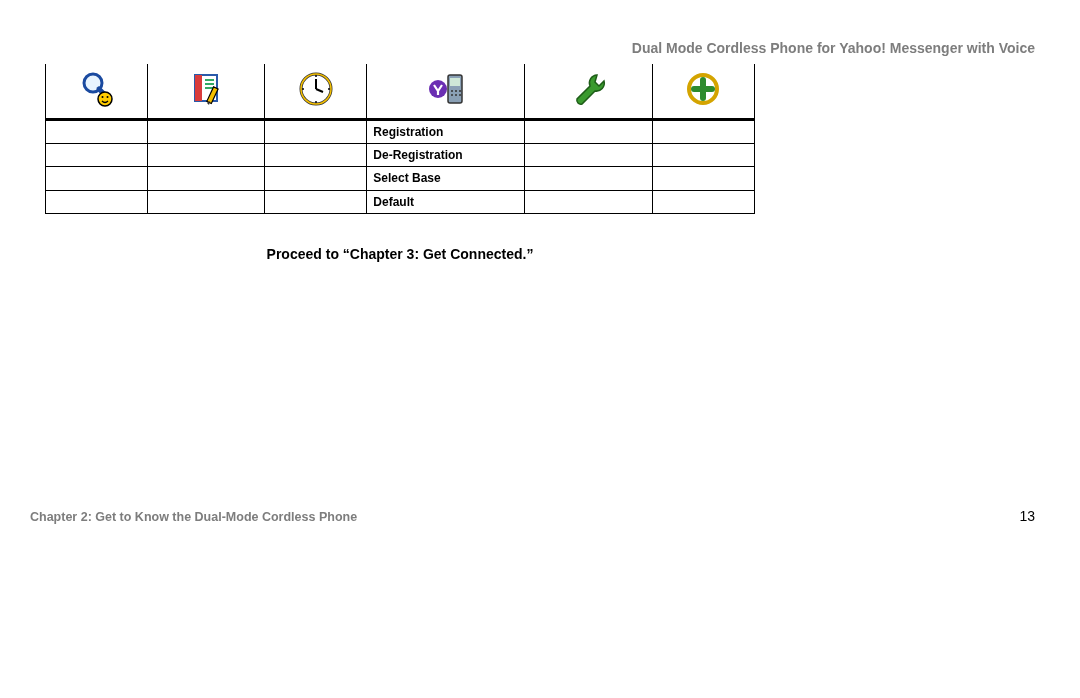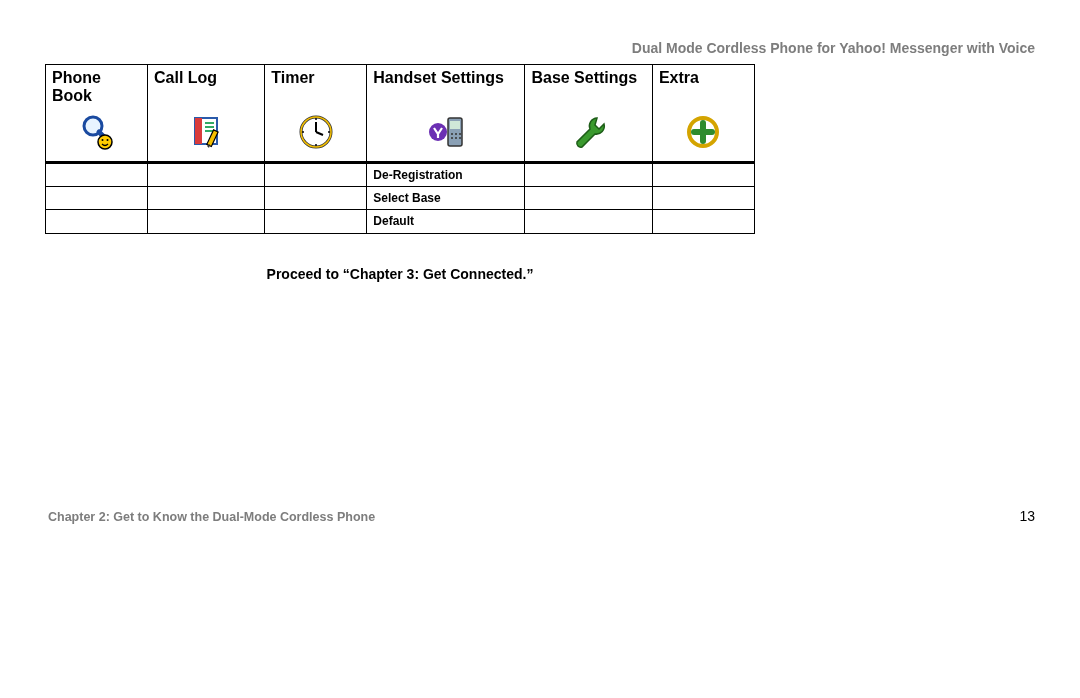--- a/index.html
+++ b/index.html
@@ -79,21 +79,21 @@
   .proceed{
     font-size:14px;
     font-weight:bold;
     text-align:center;
     margin-top:32px;
     width:710px;
     font-stretch:condensed;
   }
   .footer{
     position:absolute;
-    left:48px;
+    left:30px;
     right:45px;
     bottom:40px;
   }
   .footer-row{
     display:flex;
     justify-content:space-between;
     align-items:baseline;
   }
   .footer-left{
     color:#7d7d7d;
@@ -118,28 +118,20 @@
 <table class="menu">
   <colgroup>
     <col class="col1">
         <col class="col2">
         <col class="col3">
     <col class="col4">
         <col class="col5">
         <col class="col6">
   </colgroup>
   <tbody>
-        <tr>
-    <th>Phone Book</th>
-    <th>Call Log</th>
-    <th>Timer</th>
-    <th>Handset Settings</th>
-    <th>Base Settings</th>
-    <th>Extra</th>
-  </tr>
   <tr class="iconrow">
     <td>
       <span>
         <svg class="icon" viewBox="0 0 40 40">
           <circle cx="16" cy="14" r="9" fill="#e8f4ff" stroke="#1a4aa0" stroke-width="3"></circle>
           <line x1="22" y1="20" x2="32" y2="30" stroke="#1a4aa0" stroke-width="5" stroke-linecap="round"></line>
           <circle cx="28" cy="30" r="7" fill="#ffcc00" stroke="#000" stroke-width="1.5"></circle>
           <circle cx="25.5" cy="28" r="1" fill="#000"></circle>
                 <circle cx="30.5" cy="28" r="1" fill="#000"></circle>
           <path d="M25 32 Q28 35 31 32" fill="none" stroke="#000" stroke-width="1.3"></path>
@@ -204,20 +196,28 @@
           <line x1="11" y1="20" x2="29" y2="20" stroke="#2e8b2e" stroke-width="6" stroke-linecap="round"></line>
         </svg>
       </span>
     </td>
   </tr>
 
   <tr>
     <td class="body-cell"></td>
           <td class="body-cell"></td>
           <td class="body-cell"></td>
+    <td class="body-cell"><span>Registration</span></td>
+    <td class="body-cell"></td>
+          <td class="body-cell"></td>
+  </tr>
+  <tr>
+    <td class="body-cell"></td>
+          <td class="body-cell"></td>
+          <td class="body-cell"></td>
     <td class="body-cell"><span>De-Registration</span></td>
     <td class="body-cell"></td>
           <td class="body-cell"></td>
   </tr>
   <tr>
     <td class="body-cell"></td>
           <td class="body-cell"></td>
           <td class="body-cell"></td>
     <td class="body-cell"><span>Select Base</span></td>
     <td class="body-cell"></td>

